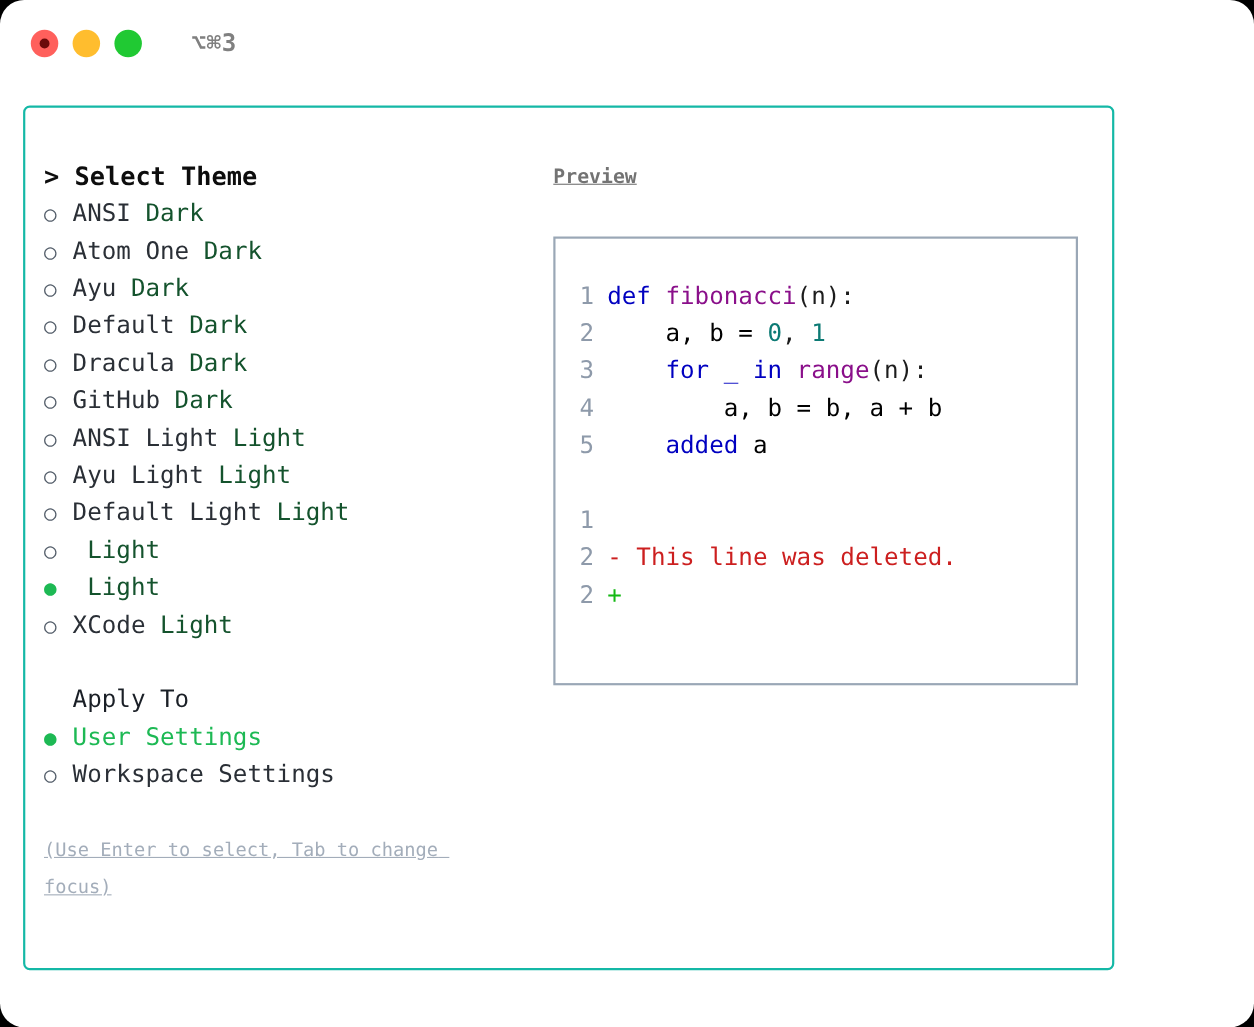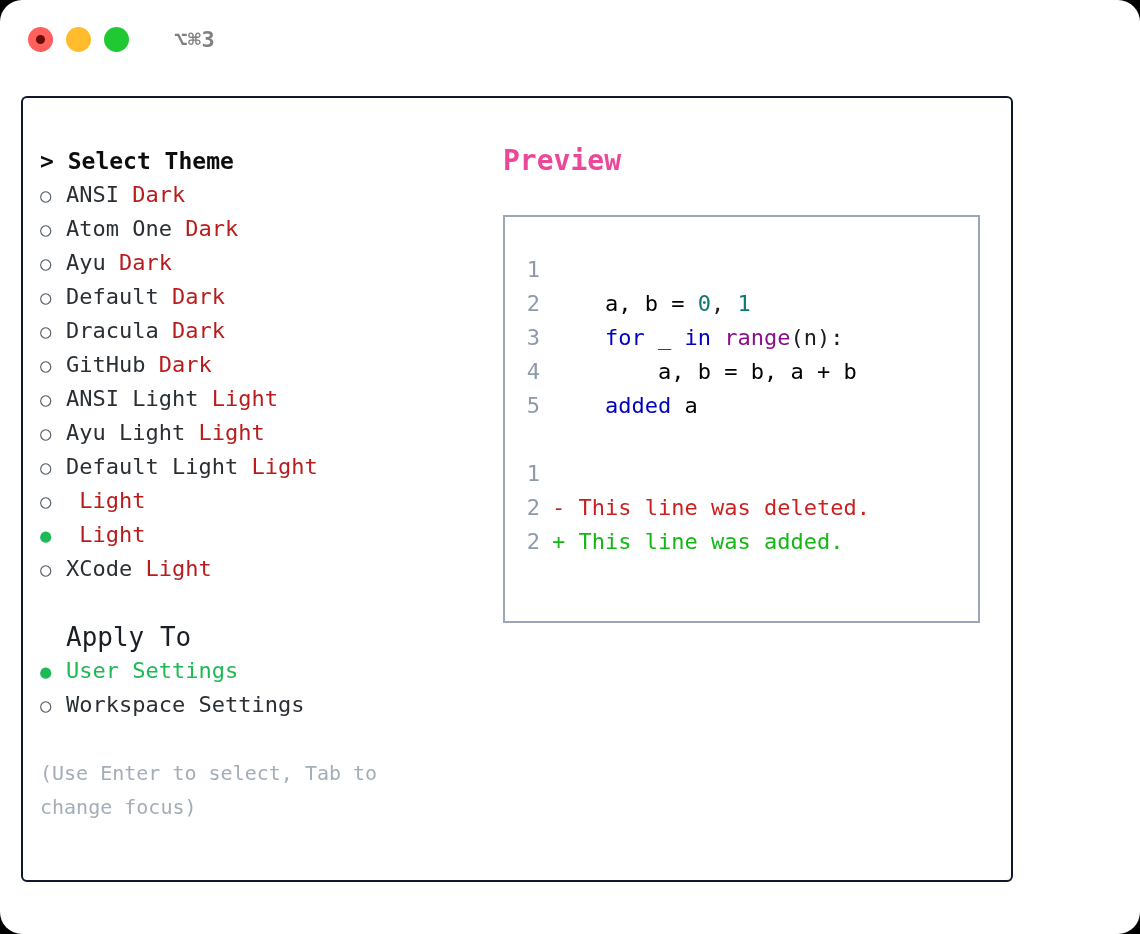--- a/index.html
+++ b/index.html
@@ -61,21 +61,21 @@
     color: #808080;
     letter-spacing: 0.5px;
   }
 
   
   .panel {
     position: absolute;
     left: 21px; top: 96px;
     width: 992px;
     height: 786px;
-    border: 2px solid #0f172a;
+    border: 2px solid #14b8a6;
     border-radius: 6px;
     background: #ffffff;
   }
 
   .panel-inner {
     position: absolute;
     left: 0; top: 0;
     width: 100%; height: 100%;
     display: flex;
   }
@@ -105,48 +105,50 @@
     width: 26px;
     flex: 0 0 26px;
     font-size: 19px;
     color: #555f6b;
     line-height: 34px;
   }
   .marker.on { color: #1DB954; }
 
   .opt-label  { color: #2a2f36; }
   .opt.selected .opt-label { color: #1DB954; }
-  .opt-tag    { color: #b91c1c; }
+  .opt-tag    { color: #14532d; }
 
   .section-gap { height: 34px; }
 
   .sub-header {
-    font-size: 26px;
+    font-size: 22px;
     color: #1a1f26;
     line-height: 34px;
     padding-left: 26px;
     white-space: pre;
   }
 
   .hint {
     margin-top: 34px;
-    font-size: 20px;
+    font-size: 17px;
     line-height: 34px;
     color: #A3ADBA;
     width: 405px;
     white-space: pre-wrap;
+    text-decoration: underline;
   }
 
   
   .preview-title {
-    font-size: 28px;
+    font-size: 18px;
     font-weight: 700;
-    color: #ec4899;
+    color: #737373;
     line-height: 34px;
     padding-left: 0px;
+    text-decoration: underline;
   }
 
   .preview-box {
     margin-top: 37px;
     width: 477px;
     height: 408px;
     border: 2px solid #9AA7B6;
     background: #ffffff;
     padding: 36px 0 0 17px;
   }
@@ -296,20 +298,21 @@
 
       <div class="col-right">
 
         <div class="preview-title">Preview</div>
 
         <div class="preview-box">
 
           <div>
             <div class="code-line">
               <span class="gutter">1</span>
+              <span class="code-body"><span class="tok-kw">def </span><span class="tok-fn">fibonacci</span><span class="tok-punc">(n):</span></span>
             </div>
             <div class="code-line">
               <span class="gutter">2</span>
               <span class="code-body"><span class="tok-id">    a, b = </span><span class="tok-num">0</span><span class="tok-punc">, </span><span class="tok-num">1</span></span>
             </div>
             <div class="code-line">
               <span class="gutter">3</span>
               <span class="code-body"><span class="tok-kw">    for _ in </span><span class="tok-fn">range</span><span class="tok-punc">(n):</span></span>
             </div>
             <div class="code-line">
@@ -333,21 +336,20 @@
             <div class="code-line">
               <span class="gutter">2</span>
               <span class="code-body diff-del">-</span>
               <span class="code-body diff-del">&nbsp;</span>
               <span class="code-body diff-del">This line was deleted.</span>
             </div>
             <div class="code-line">
               <span class="gutter">2</span>
               <span class="code-body diff-add">+</span>
               <span class="code-body diff-add">&nbsp;</span>
-              <span class="code-body diff-add">This line was added.</span>
             </div>
           </div>
 
         </div>
       </div>
 
     </div>
   </div>
 </div>
 

